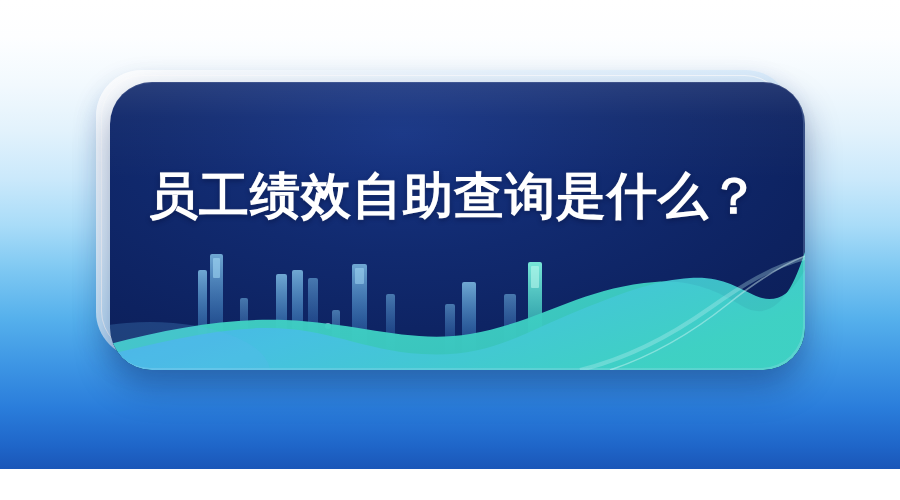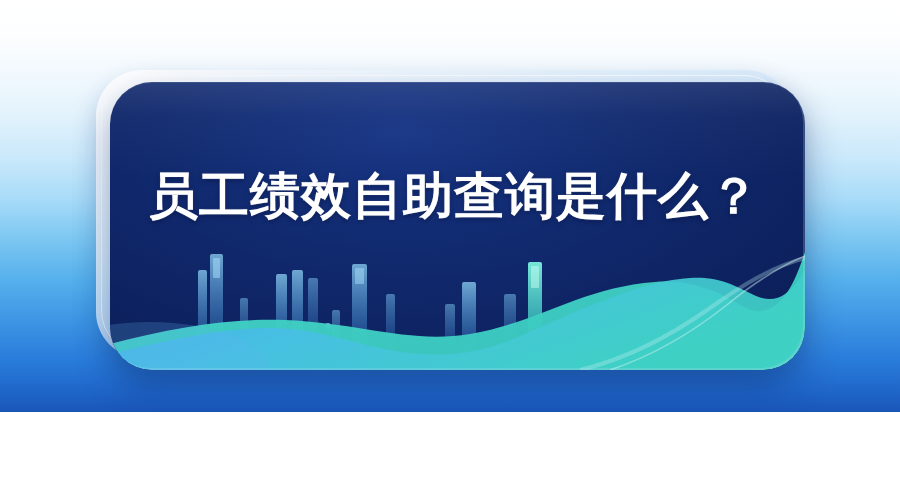--- a/index.html
+++ b/index.html
@@ -10,21 +10,21 @@
     width: 900px;
     height: 500px;
     overflow: hidden;
     font-family: "Liberation Sans", "DejaVu Sans", sans-serif;
   }
 
   
   #poster {
     position: relative;
     width: 900px;
-    height: 412px;
+    height: 469px;
     overflow: hidden;
     background: linear-gradient(
         180deg,
         #ffffff   0%,
         #fdfeff   8%,
         #f2f9fe  18%,
         #e2f2fc  28%,
         #cbe9fb  38%,
         #a9dcf8  48%,
         #7cc7f2  58%,

